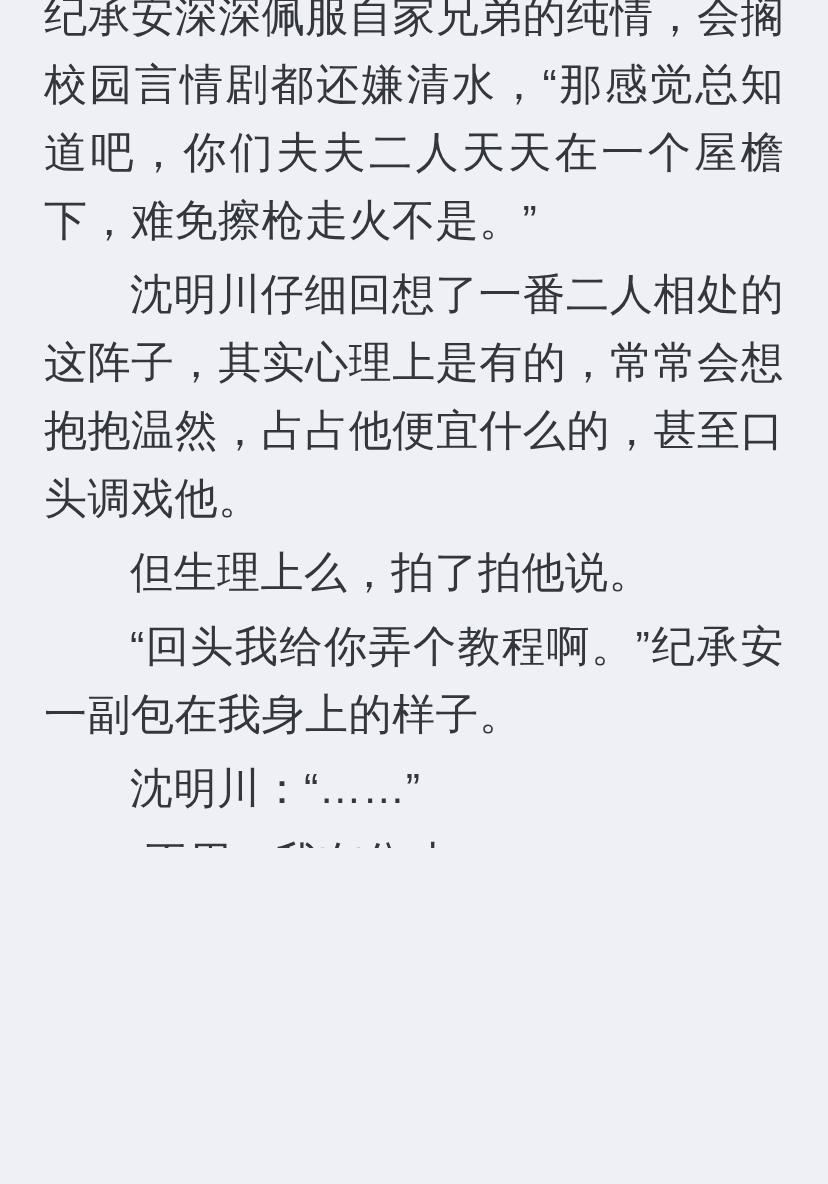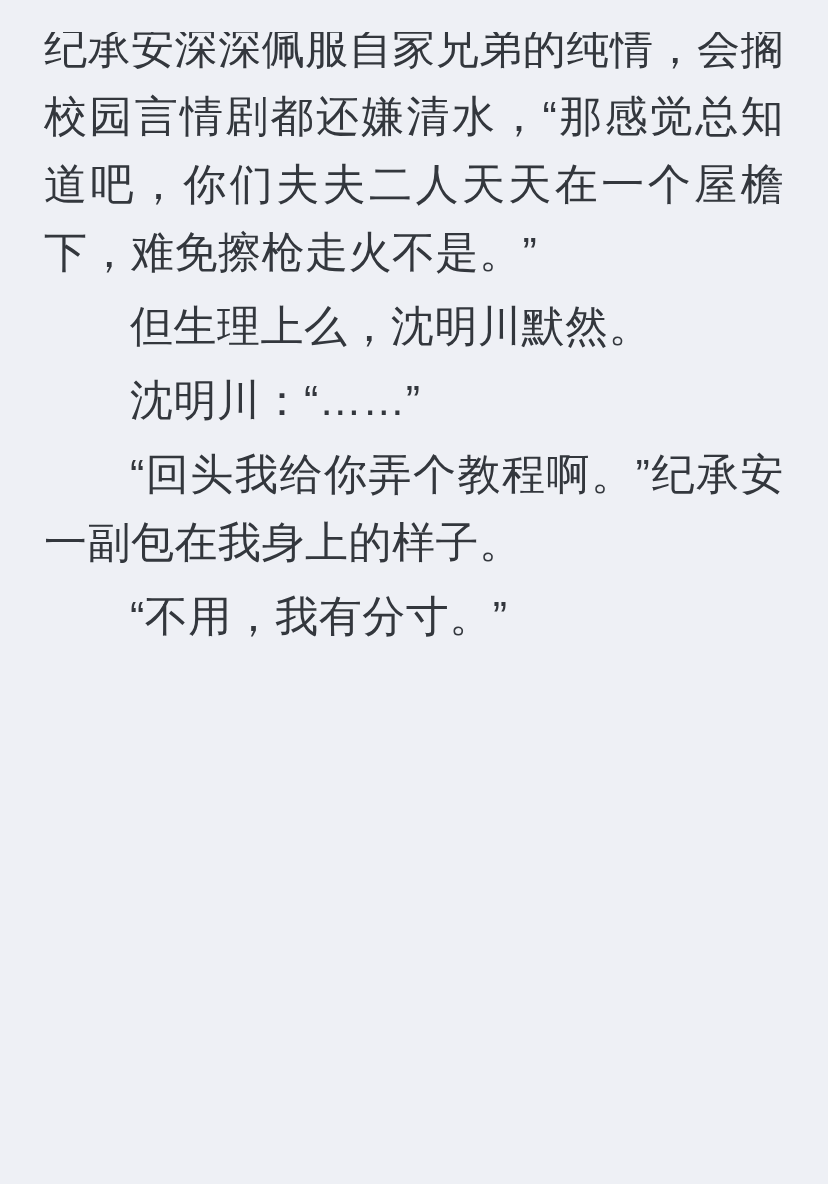--- a/index.html
+++ b/index.html
@@ -14,21 +14,20 @@
     font-family: "Liberation Sans", "DejaVu Sans", sans-serif;
   }
   #reader {
     position: relative;
     width: 828px;
     height: 848px;
     background: #eef0f5;
     box-sizing: border-box;
     padding: 0 44px;
     overflow: hidden;
-    margin-top: 32px;
   }
   .page-body {
     margin: 0;
     padding: 0;
     position: relative;
     top: -18px;
   }
   p.para {
     margin: 0 0 6px 0;
     padding: 0;
@@ -49,24 +48,25 @@
   }
 </style>
 </head>
 <body>
 
 <div id="reader">
   <div class="page-body">
 
     <p class="para cont clip-top">纪承安深深佩服自家兄弟的纯情，会搁校园言情剧都还嫌清水，“那感觉总知道吧，你们夫夫二人天天在一个屋檐下，难免擦枪走火不是。”</p>
 
+    <p class="para">沈明川仔细回想了一番二人相处的这阵子，其实心理上是有的，常常会想抱抱温然，占占他便宜什么的，甚至口头调戏他。</p>
 
-    <p class="para">但生理上么，沈明川默然。</p>
+    <p class="para">但生理上么，拍了拍他说。</p>
 
 
+    <p class="para">“回头我给你弄个教程啊。”纪承安一副包在我身上的样子。</p>
+
     <p class="para">沈明川：“……”</p>
-
-    <p class="para">“回头我给你弄个教程啊。”纪承安一副包在我身上的样子。</p>
 
     <p class="para">“不用，我有分寸。”</p>
 
   </div>
 </div>
 
 </body></html>

